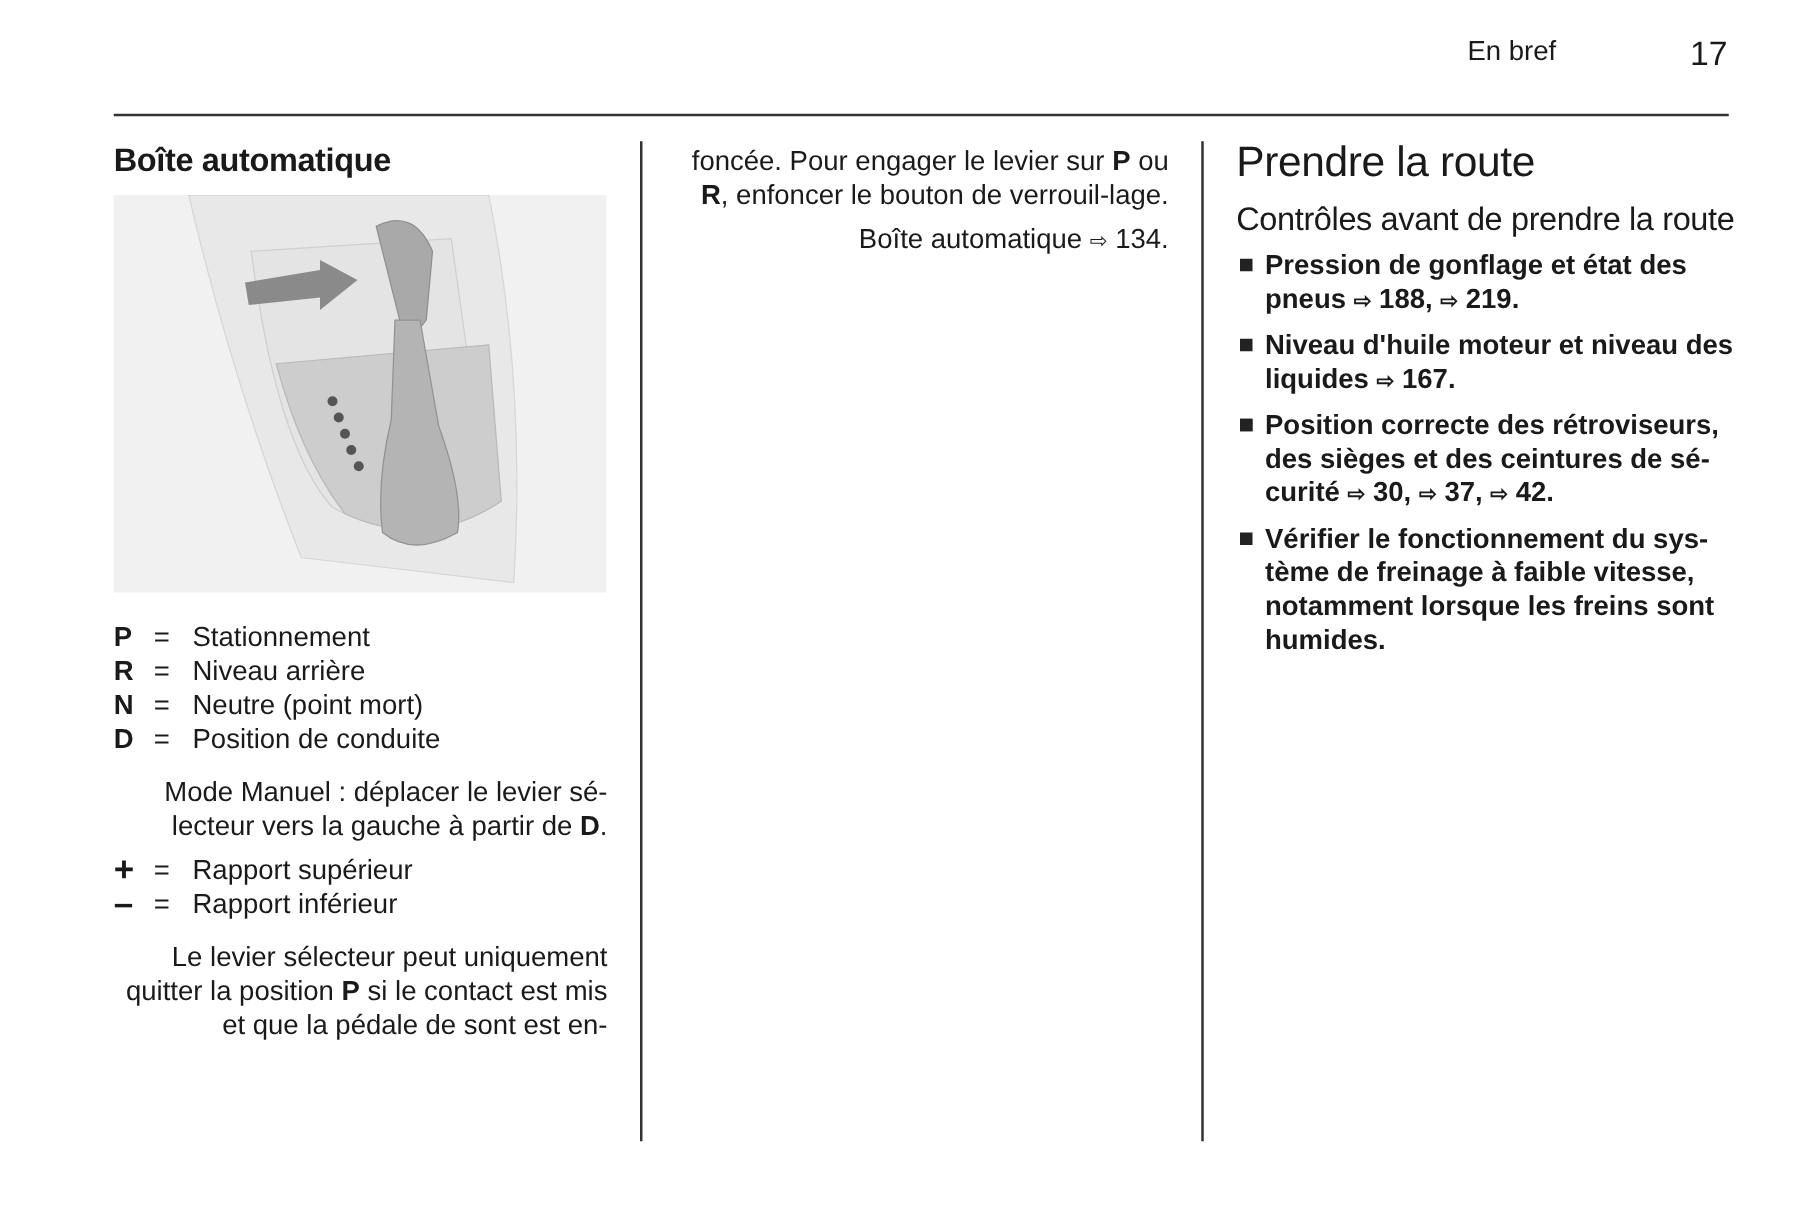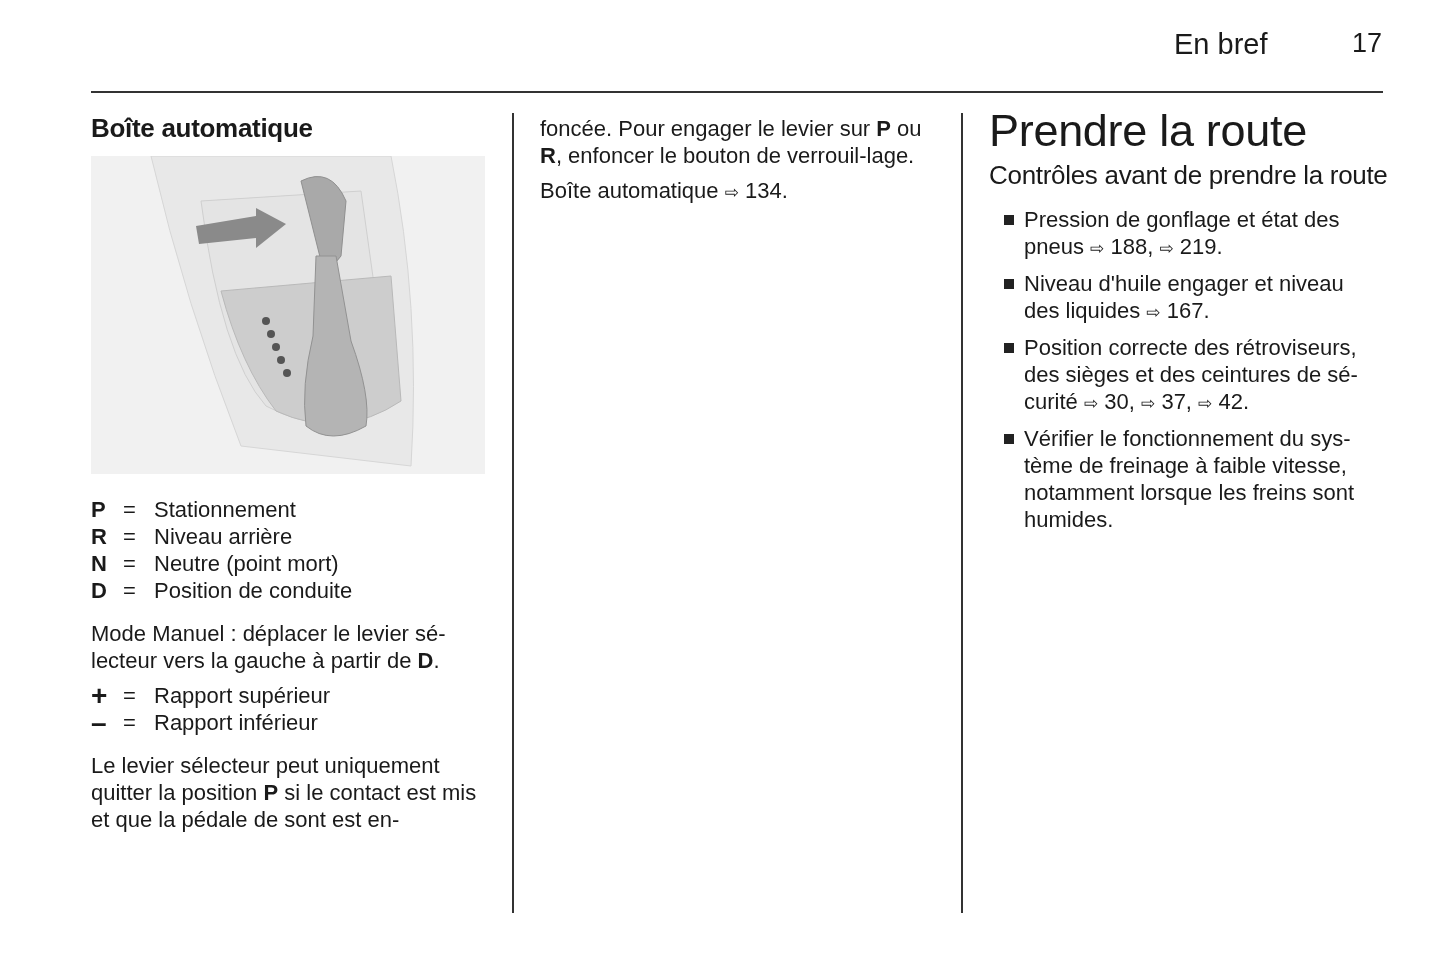--- a/index.html
+++ b/index.html
@@ -1,36 +1,36 @@
 <!DOCTYPE html>
 <html><head>
 <meta charset="utf-8">
 <style>
   html, body { margin: 0; padding: 0; background: #ffffff; }
   body { width: 1445px; height: 965px; position: relative; overflow: hidden;
          font-family: "Liberation Sans", sans-serif; color: #1a1a1a; }
-  .hdr-title { position: absolute; left: 1174px; top: 28px; font-size: 29px; }
+  .hdr-title { position: absolute; left: 1174px; top: 28px; font-size: 22px; }
   .hdr-page { position: absolute; left: 1352px; top: 28px; font-size: 27px; }
   .hdr-rule { position: absolute; left: 91px; top: 91px; width: 1292px; height: 2px; background: #333; }
   .vrule { position: absolute; top: 113px; width: 2px; height: 800px; background: #333; }
   .col { position: absolute; font-size: 22px; line-height: 27px; }
   .col1 { left: 91px; top: 115px; width: 395px; }
   .col2 { left: 540px; top: 115px; width: 395px; }
   .col3 { left: 989px; top: 115px; width: 400px; }
   h2.sec { font-size: 26px; font-weight: bold; margin: 0 0 14px 0; letter-spacing: -0.3px; }
-  h1.big { font-size: 45px; font-weight: normal; margin: 2px 0 12px 0; letter-spacing: -0.3px; }
+  h1.big { font-size: 34px; font-weight: normal; margin: 2px 0 12px 0; letter-spacing: -0.3px; }
   h3.sub { font-size: 26px; font-weight: normal; margin: 0 0 4px 0; line-height: 38px; letter-spacing: -0.3px; }
-  p { margin: 0 0 8px 0; }
+  p { margin: 0 0 8px 0; text-align: right; }
   .illus { width: 394px; height: 318px; background: #f2f2f2; margin: 0 0 22px 0; }
   .legend-row { display: flex; }
   .legend-row .k { width: 24px; font-weight: bold; }
   .legend-row .eq { width: 39px; text-align: left; padding-left: 8px; box-sizing: border-box; }
   .legend { margin-bottom: 16px; }
   .ref { font-size: 17px; }
-  ul.bullets { list-style: none; margin: 12px; padding: 0; }
+  ul.bullets { list-style: none; margin: 0; padding: 0; font-weight: bold; }
   ul.bullets li { position: relative; padding-left: 23px; margin-bottom: 8px; }
   ul.bullets li .sq { position: absolute; left: 3px; top: 9px; width: 10px; height: 10px; background: #222; }
   b { font-weight: bold; }
 </style>
 </head>
 <body>
 
 <div class="hdr-title">En bref</div>
 <div class="hdr-page">17</div>
 <div class="hdr-rule"></div>
@@ -98,18 +98,18 @@
 <div class="col col2">
   <p><span>foncée. Pour engager le levier sur </span><b>P</b><span> ou </span><b>R</b><span>, enfoncer le bouton de verrouil-lage.</span></p>
   <p><span>Boîte automatique</span> <span class="ref">⇨</span> <span>134.</span></p>
 </div>
 
 <div class="col col3">
   <h1 class="big">Prendre la route</h1>
   <h3 class="sub">Contrôles avant de prendre la route</h3>
   <ul class="bullets">
     <li><span class="sq"></span><span>Pression de gonflage et état des pneus</span> <span class="ref">⇨</span> <span>188,</span> <span class="ref">⇨</span> <span>219.</span></li>
-    <li><span class="sq"></span><span>Niveau d'huile engager et niveau des liquides</span> <span class="ref">⇨</span> <span>167.</span></li>
+    <li><span class="sq"></span><span>Niveau d'huile moteur et niveau des liquides</span> <span class="ref">⇨</span> <span>167.</span></li>
     <li><span class="sq"></span></li>
     <li><span class="sq"></span><span>Position correcte des rétroviseurs, des sièges et des ceintures de sé-curité</span> <span class="ref">⇨</span> <span>30,</span> <span class="ref">⇨</span> <span>37,</span> <span class="ref">⇨</span> <span>42.</span></li>
     <li><span class="sq"></span><span>Vérifier le fonctionnement du sys-tème de freinage à faible vitesse, notamment lorsque les freins sont humides.</span></li>
   </ul>
 </div>
 
 </body></html>

